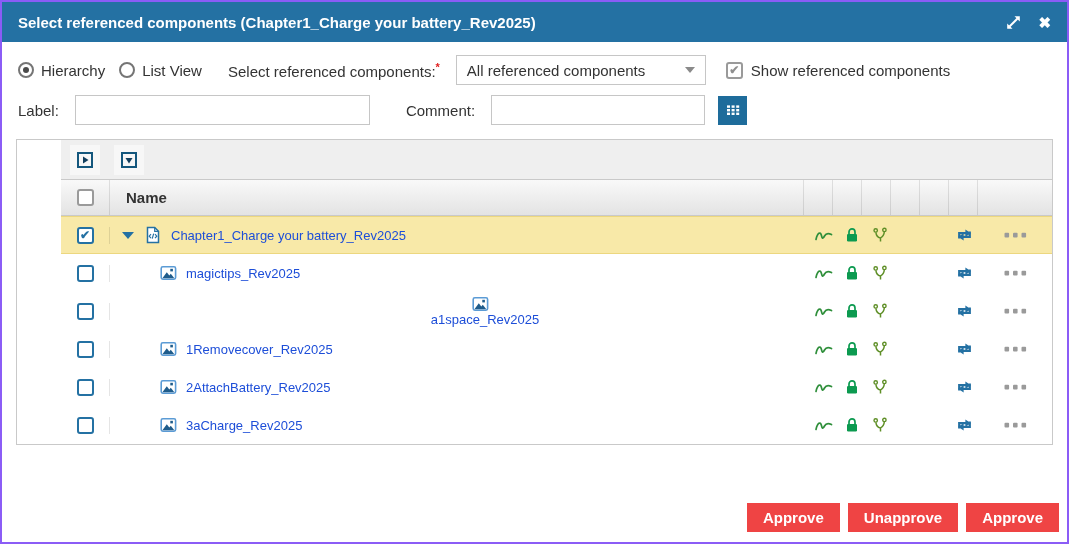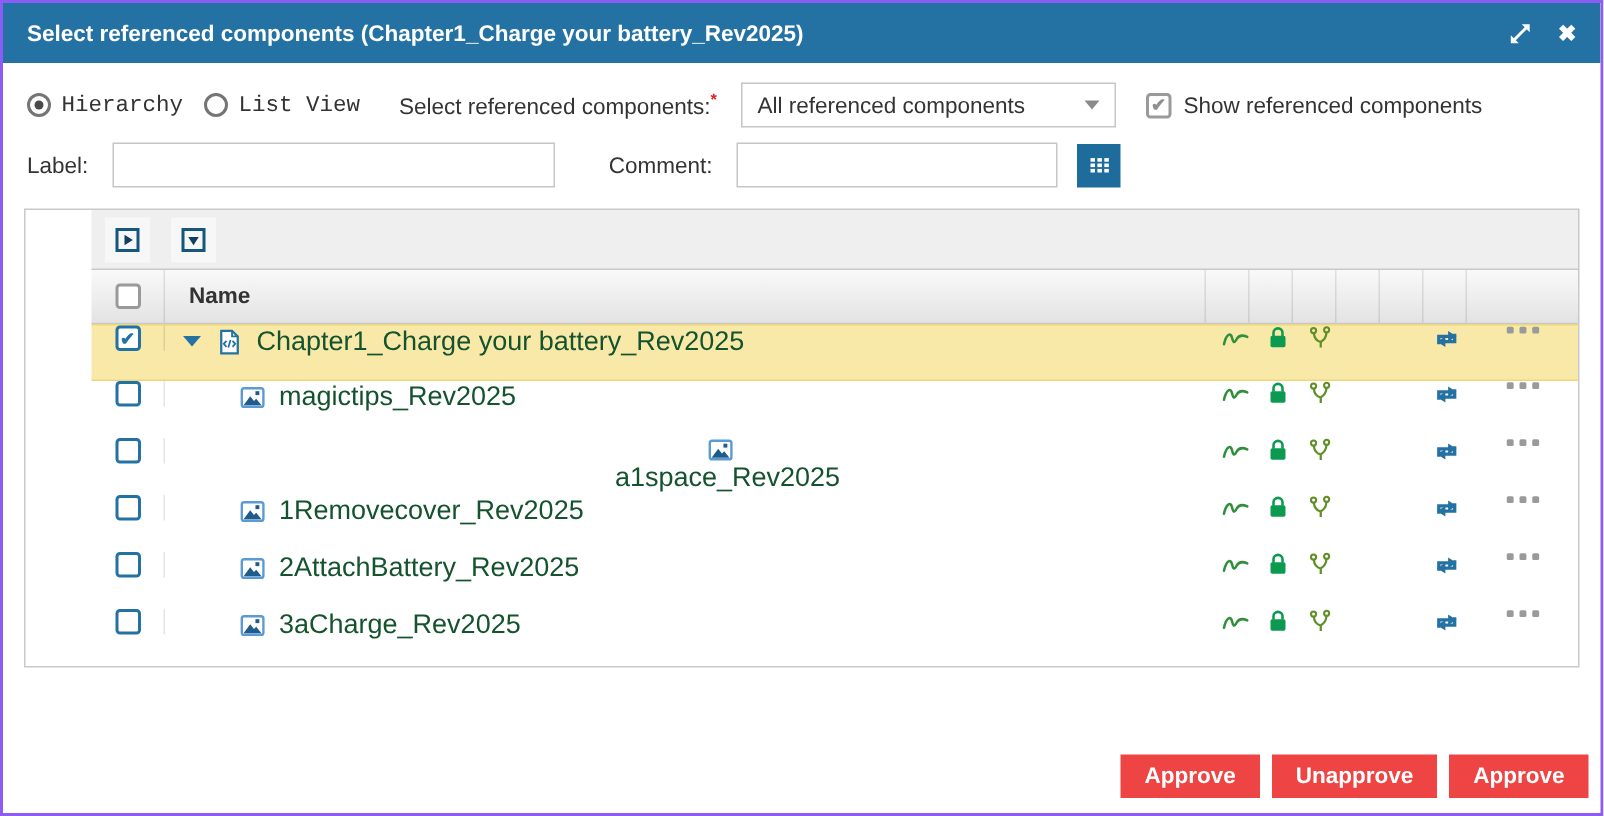--- a/index.html
+++ b/index.html
@@ -16,21 +16,21 @@
 
   
   .filters{padding:13px 16px 0 16px;}
   .frow{display:flex;align-items:center;height:30px;font-size:15px;color:#333;}
   .frow2{margin-top:10px;}
   .radio{width:16px;height:16px;border:2px solid #757575;border-radius:50%;
     box-sizing:border-box;display:inline-block;position:relative;background:#fff;}
   .radio.sel::after{content:"";position:absolute;left:3px;top:3px;width:6px;height:6px;
     border-radius:50%;background:#4a4a4a;}
   .rlabel{margin:0 0 0 7px;}
-  .rgroup{display:flex;align-items:flex-start;cursor:pointer;font-family:Liberation Mono, monospace;}
+  .rgroup{display:flex;align-items:flex-start;cursor:pointer;}
   .rgroup+.rgroup{margin-left:14px;}
   .sel-label{margin-left:26px;}
   .req{color:#e02020;font-weight:bold;vertical-align:super;font-size:11px;}
   .dropdown{margin-left:16px;width:250px;height:30px;box-sizing:border-box;border:1px solid #c6c6c6;
     display:flex;align-items:center;padding:0 10px;cursor:pointer;background:#fff;}
   .dropdown .dval{flex:1;}
   .dd-arrow{width:0;height:0;border-left:5px solid transparent;border-right:5px solid transparent;
     border-top:6px solid #8a8a8a;}
   .cb{width:17px;height:17px;box-sizing:border-box;border:2px solid #9a9a9a;border-radius:3px;
     background:#fff;display:inline-flex;align-items:center;justify-content:center;
@@ -57,21 +57,21 @@
     align-items:center;justify-content:center;margin-right:14px;cursor:pointer;padding:0;}
   .thead{height:35px;background:linear-gradient(#f9f9f9,#e3e3e3);display:flex;
     align-items:stretch;border-bottom:1px solid #c9c9c9;font-weight:bold;font-size:15px;color:#333;}
   .cell-check{width:48px;flex:0 0 48px;display:flex;align-items:center;justify-content:center;
     border-right:1px solid rgba(0,0,0,0.10);}
   .cell-name{flex:1;display:flex;align-items:center;padding-left:16px;min-width:0;}
   .col-i{width:28px;flex:0 0 28px;border-left:1px solid rgba(0,0,0,0.10);
     display:flex;align-items:center;justify-content:center;}
   .col-last{width:74px;flex:0 0 74px;border-left:1px solid rgba(0,0,0,0.10);
     display:flex;align-items:center;justify-content:center;}
-  .trow{height:38px;display:flex;align-items:flex-start;font-size:18px;color:#14532d;background:#fff;}
+  .trow{height:38px;display:flex;align-items:center;font-size:13px;color:#1d4ed8;background:#fff;}
   .trow .col-i,.trow .col-last{border-left:none;}
   .trow.selected{background:#f8e9a8;border-top:1px solid #ecd77f;border-bottom:1px solid #ecd77f;
     height:36px;}
   .caret{width:0;height:0;border-left:6px solid transparent;border-right:6px solid transparent;
     border-top:7px solid #2471a3;margin:0 10px 0 4px;cursor:pointer;flex:0 0 auto;}
   .ficon{display:flex;align-items:center;margin-right:9px;flex:0 0 auto;}
   .ricon{display:flex;align-items:center;cursor:pointer;}
   .rname{white-space:nowrap;}
 
   

